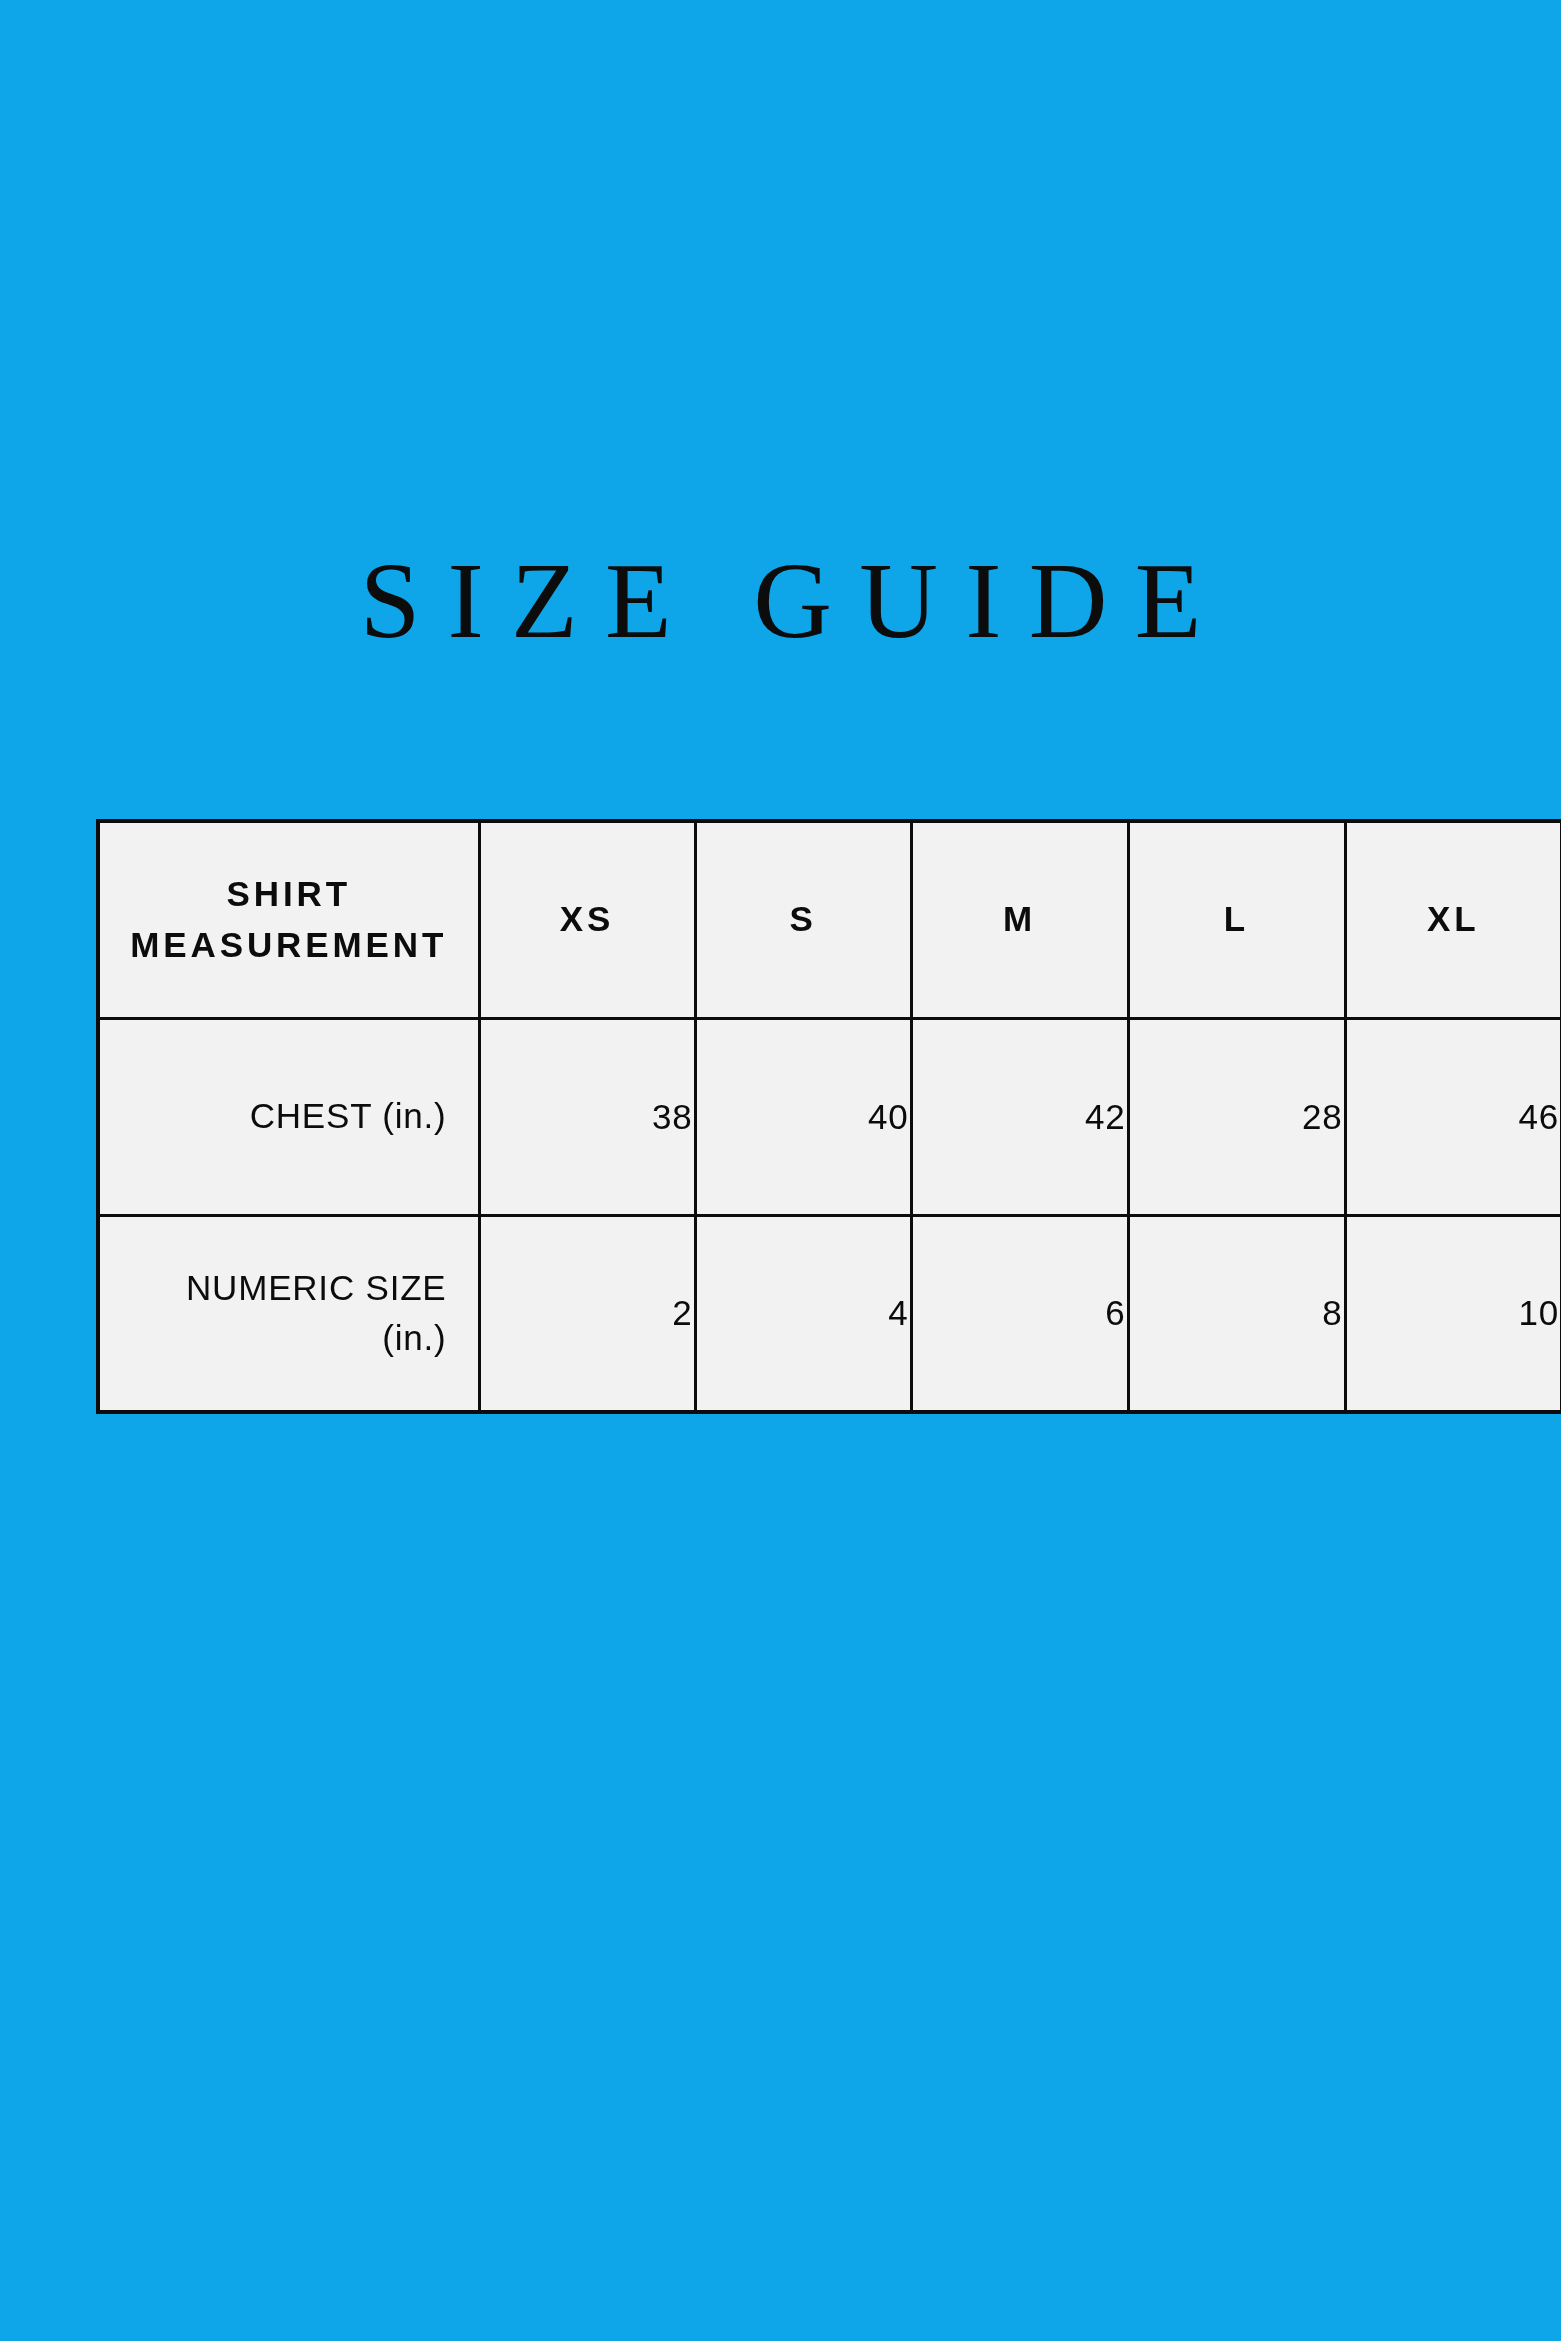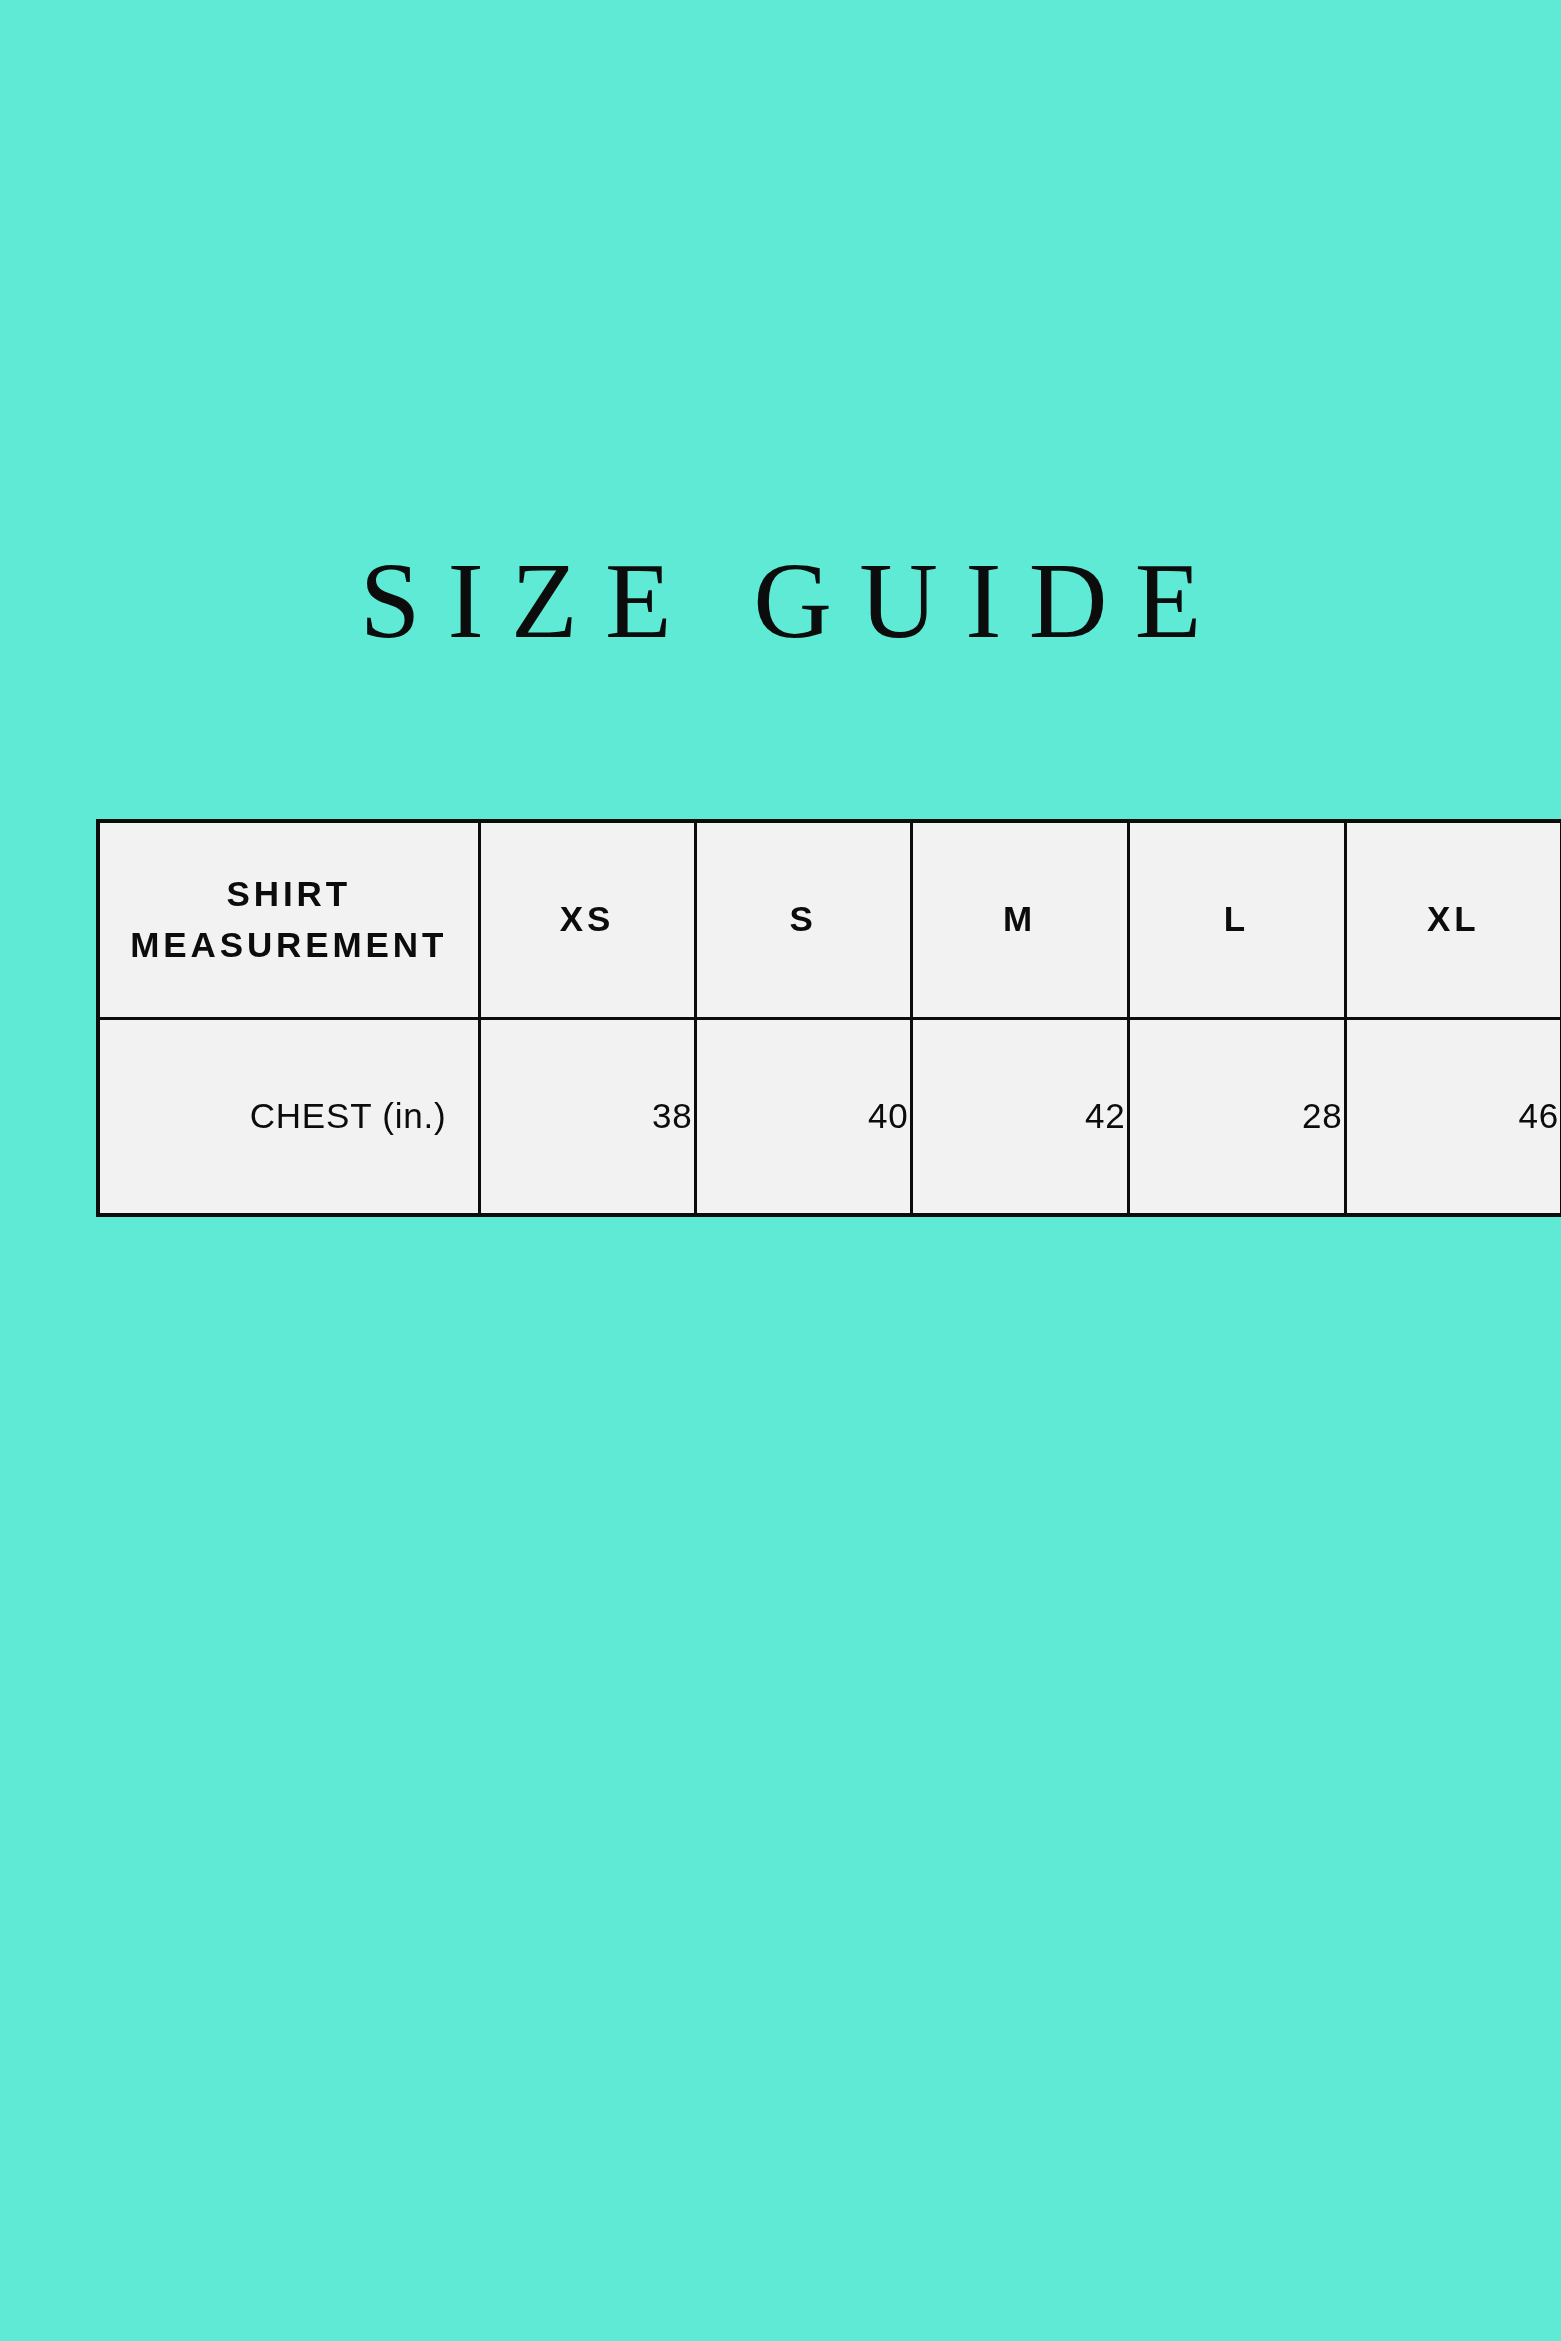--- a/index.html
+++ b/index.html
@@ -73,21 +73,21 @@
   td.value-cell {
     font-weight: 400;
     font-size: 35px;
     letter-spacing: 0.8px;
     text-align: right;
   }
 </style>
 </head>
 <body>
 
-<div class="page" style="background: #5eead4; color: rgb(12, 12, 12);">
+<div class="page" style="background: #0ea5e9; color: rgb(12, 12, 12);">
 
   <h1 class="title">SIZE GUIDE</h1>
 
   <table class="size-table">
     <colgroup>
       <col style="width: 381px">
       <col style="width: 216px">
       <col style="width: 216px">
       <col style="width: 217px">
       <col style="width: 217px">
@@ -105,17 +105,25 @@
     </thead>
     <tbody>
       <tr>
         <td class="label-cell">CHEST (in.)</td>
         <td class="value-cell">38</td>
         <td class="value-cell">40</td>
         <td class="value-cell">42</td>
         <td class="value-cell">28</td>
         <td class="value-cell">46</td>
       </tr>
+      <tr>
+        <td class="label-cell">NUMERIC SIZE (in.)</td>
+        <td class="value-cell">2</td>
+        <td class="value-cell">4</td>
+        <td class="value-cell">6</td>
+        <td class="value-cell">8</td>
+        <td class="value-cell">10</td>
+      </tr>
     </tbody>
   </table>
 
 </div>
 
 
 </body></html>

